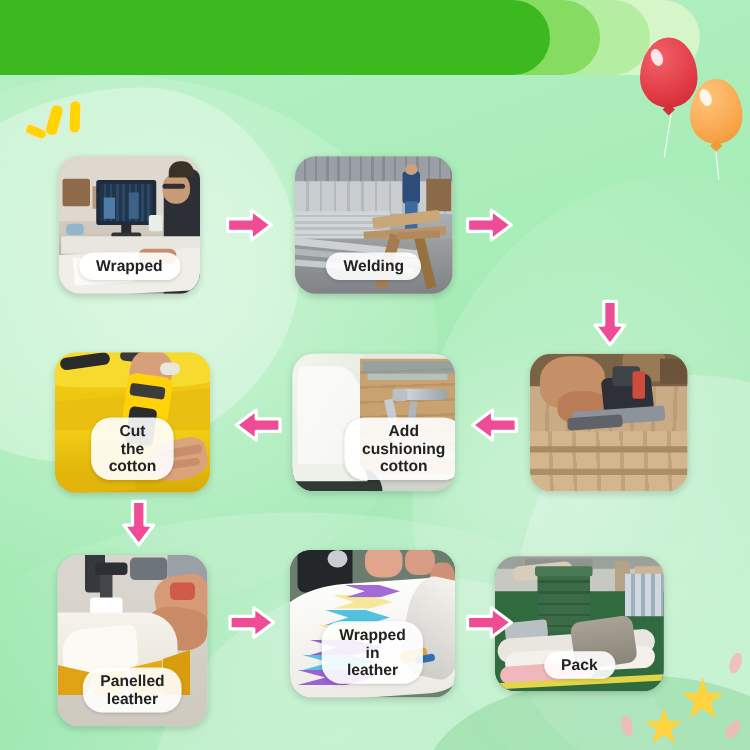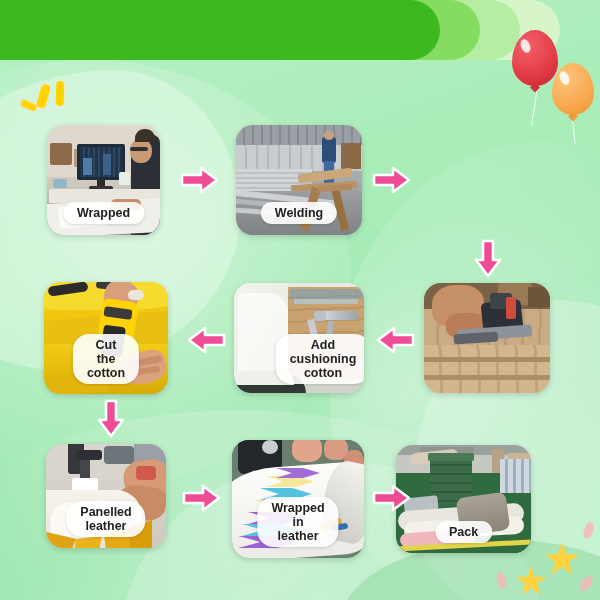--- a/index.html
+++ b/index.html
@@ -301,21 +301,21 @@
       <path d="M38 10 H19 V3 L3 15 L19 27 V20 H38 Z" fill="#ee4d96" stroke="#ffffff" stroke-width="2.6" stroke-linejoin="round"></path>
     </svg>
   </div>
 
   <div class="arrow" style="left:96px;top:399px;">
     <svg width="30" height="40" viewBox="0 0 30 40">
       <path d="M10 2 H20 V21 H27 L15 37 L3 21 H10 Z" fill="#ee4d96" stroke="#ffffff" stroke-width="2.6" stroke-linejoin="round"></path>
     </svg>
   </div>
 
-  <div class="card" style="left:46px;top:444px;width:120px;height:104px;">
+  <div class="card" style="left:46px;top:444px;width:120px;height:137px;">
     <div class="photo" style="background:linear-gradient(180deg,#dfdcd4 0%,#d5d1c8 40%,#cfcabf 100%);">
       <div class="sc">
         <div class="el" style="left:0;top:0;width:120px;height:34px;background:#d9d5cc;"></div>
         <div class="el" style="left:22px;top:-4px;width:16px;height:34px;background:#35383c;border-radius:3px;"></div>
         <div class="el" style="left:30px;top:6px;width:26px;height:10px;background:#2c2f33;border-radius:3px;"></div>
         <div class="el" style="left:34px;top:16px;width:10px;height:26px;background:#43474c;"></div>
         <div class="el" style="left:26px;top:34px;width:26px;height:14px;background:#ffffff;border-radius:3px;"></div>
         <div class="el" style="left:58px;top:2px;width:30px;height:18px;background:#6d747a;border-radius:4px;"></div>
         <div class="el" style="left:88px;top:0px;width:32px;height:24px;background:#9aa0a6;"></div>
         <div class="el" style="left:78px;top:16px;width:44px;height:40px;background:#d79a76;border-radius:40% 34% 30% 44%;transform:rotate(-8deg);"></div>

